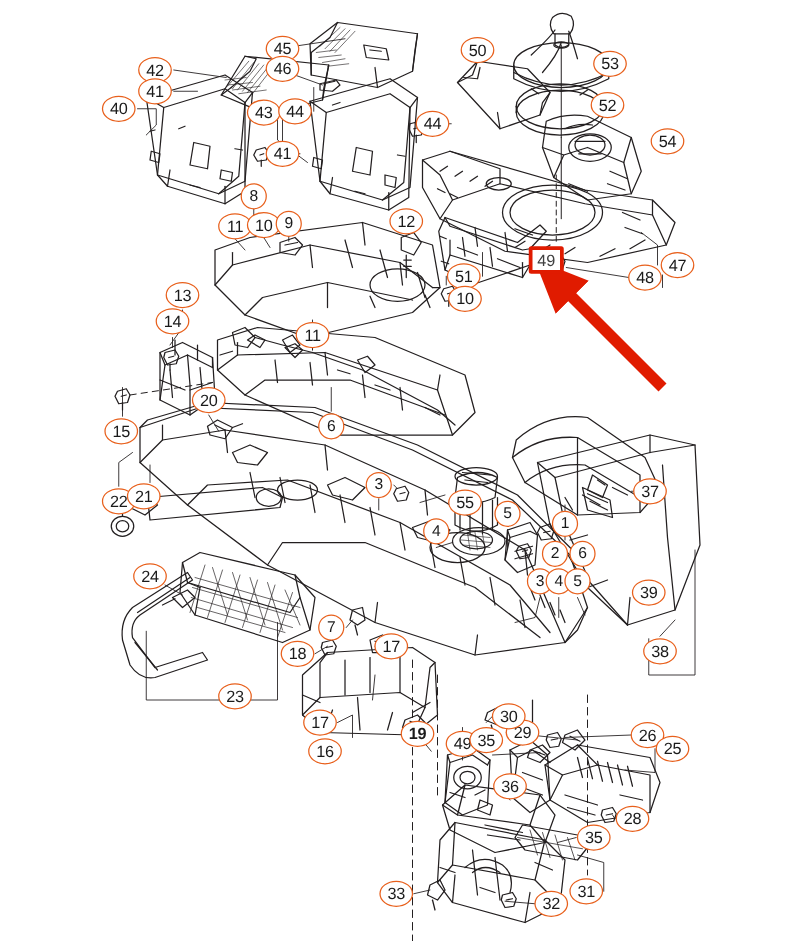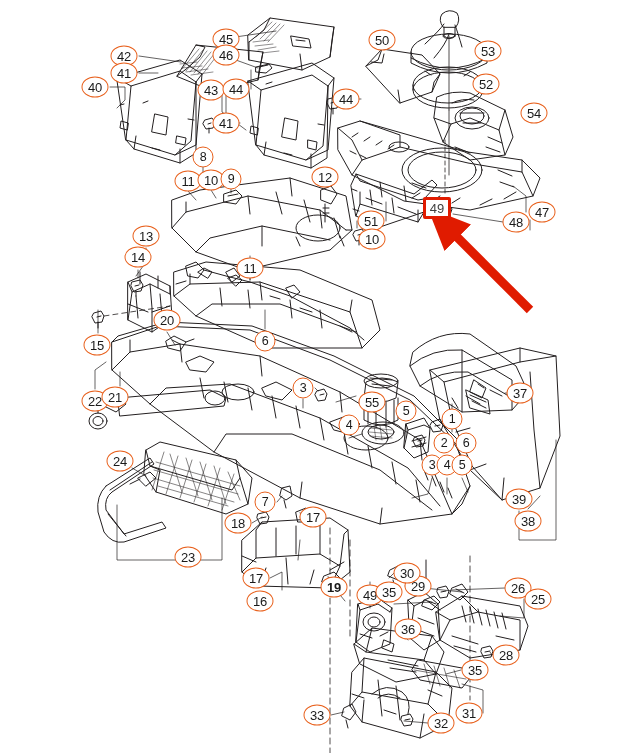--- a/index.html
+++ b/index.html
@@ -741,21 +741,21 @@
       <div class="callout" style="left: 345px; top: 402px; margin-left: 27px;">55</div>
       <div class="callout narrow" style="left: 349px; top: 425px;">4</div>
       <div class="callout narrow" style="left: 406px; top: 411px;">5</div>
       <div class="callout narrow" style="left: 452px; top: 419px;">1</div>
       <div class="callout narrow" style="left: 444px; top: 443px;">2</div>
       <div class="callout narrow" style="left: 466px; top: 443px;">6</div>
       <div class="callout narrow" style="left: 432px; top: 465px;">3</div>
       <div class="callout narrow" style="left: 447px; top: 465px;">4</div>
       <div class="callout narrow" style="left: 462px; top: 465px;">5</div>
       <div class="callout" style="left: 520px; top: 393px;">37</div>
-      <div class="callout" style="left: 519px; top: 499px;">39</div>
+      <div class="callout" style="left: 519px; top: 474px;">39</div>
       <div class="callout" style="left: 528px; top: 521px;">38</div>
       <div class="callout" style="left: 120px; top: 461px;">24</div>
       <div class="callout" style="left: 188px; top: 557px;">23</div>
       <div class="callout narrow" style="left: 265px; top: 502px;">7</div>
       <div class="callout" style="left: 238px; top: 523px;">18</div>
       <div class="callout" style="left: 313px; top: 517px;">17</div>
       <div class="callout" style="left: 256px; top: 578px;">17</div>
       <div class="callout" style="left: 260px; top: 601px;">16</div>
       <div class="callout" style="left: 334px; top: 587px; font-weight: bold;">19</div>
       <div class="callout" style="left: 370px; top: 595px;">49</div>

